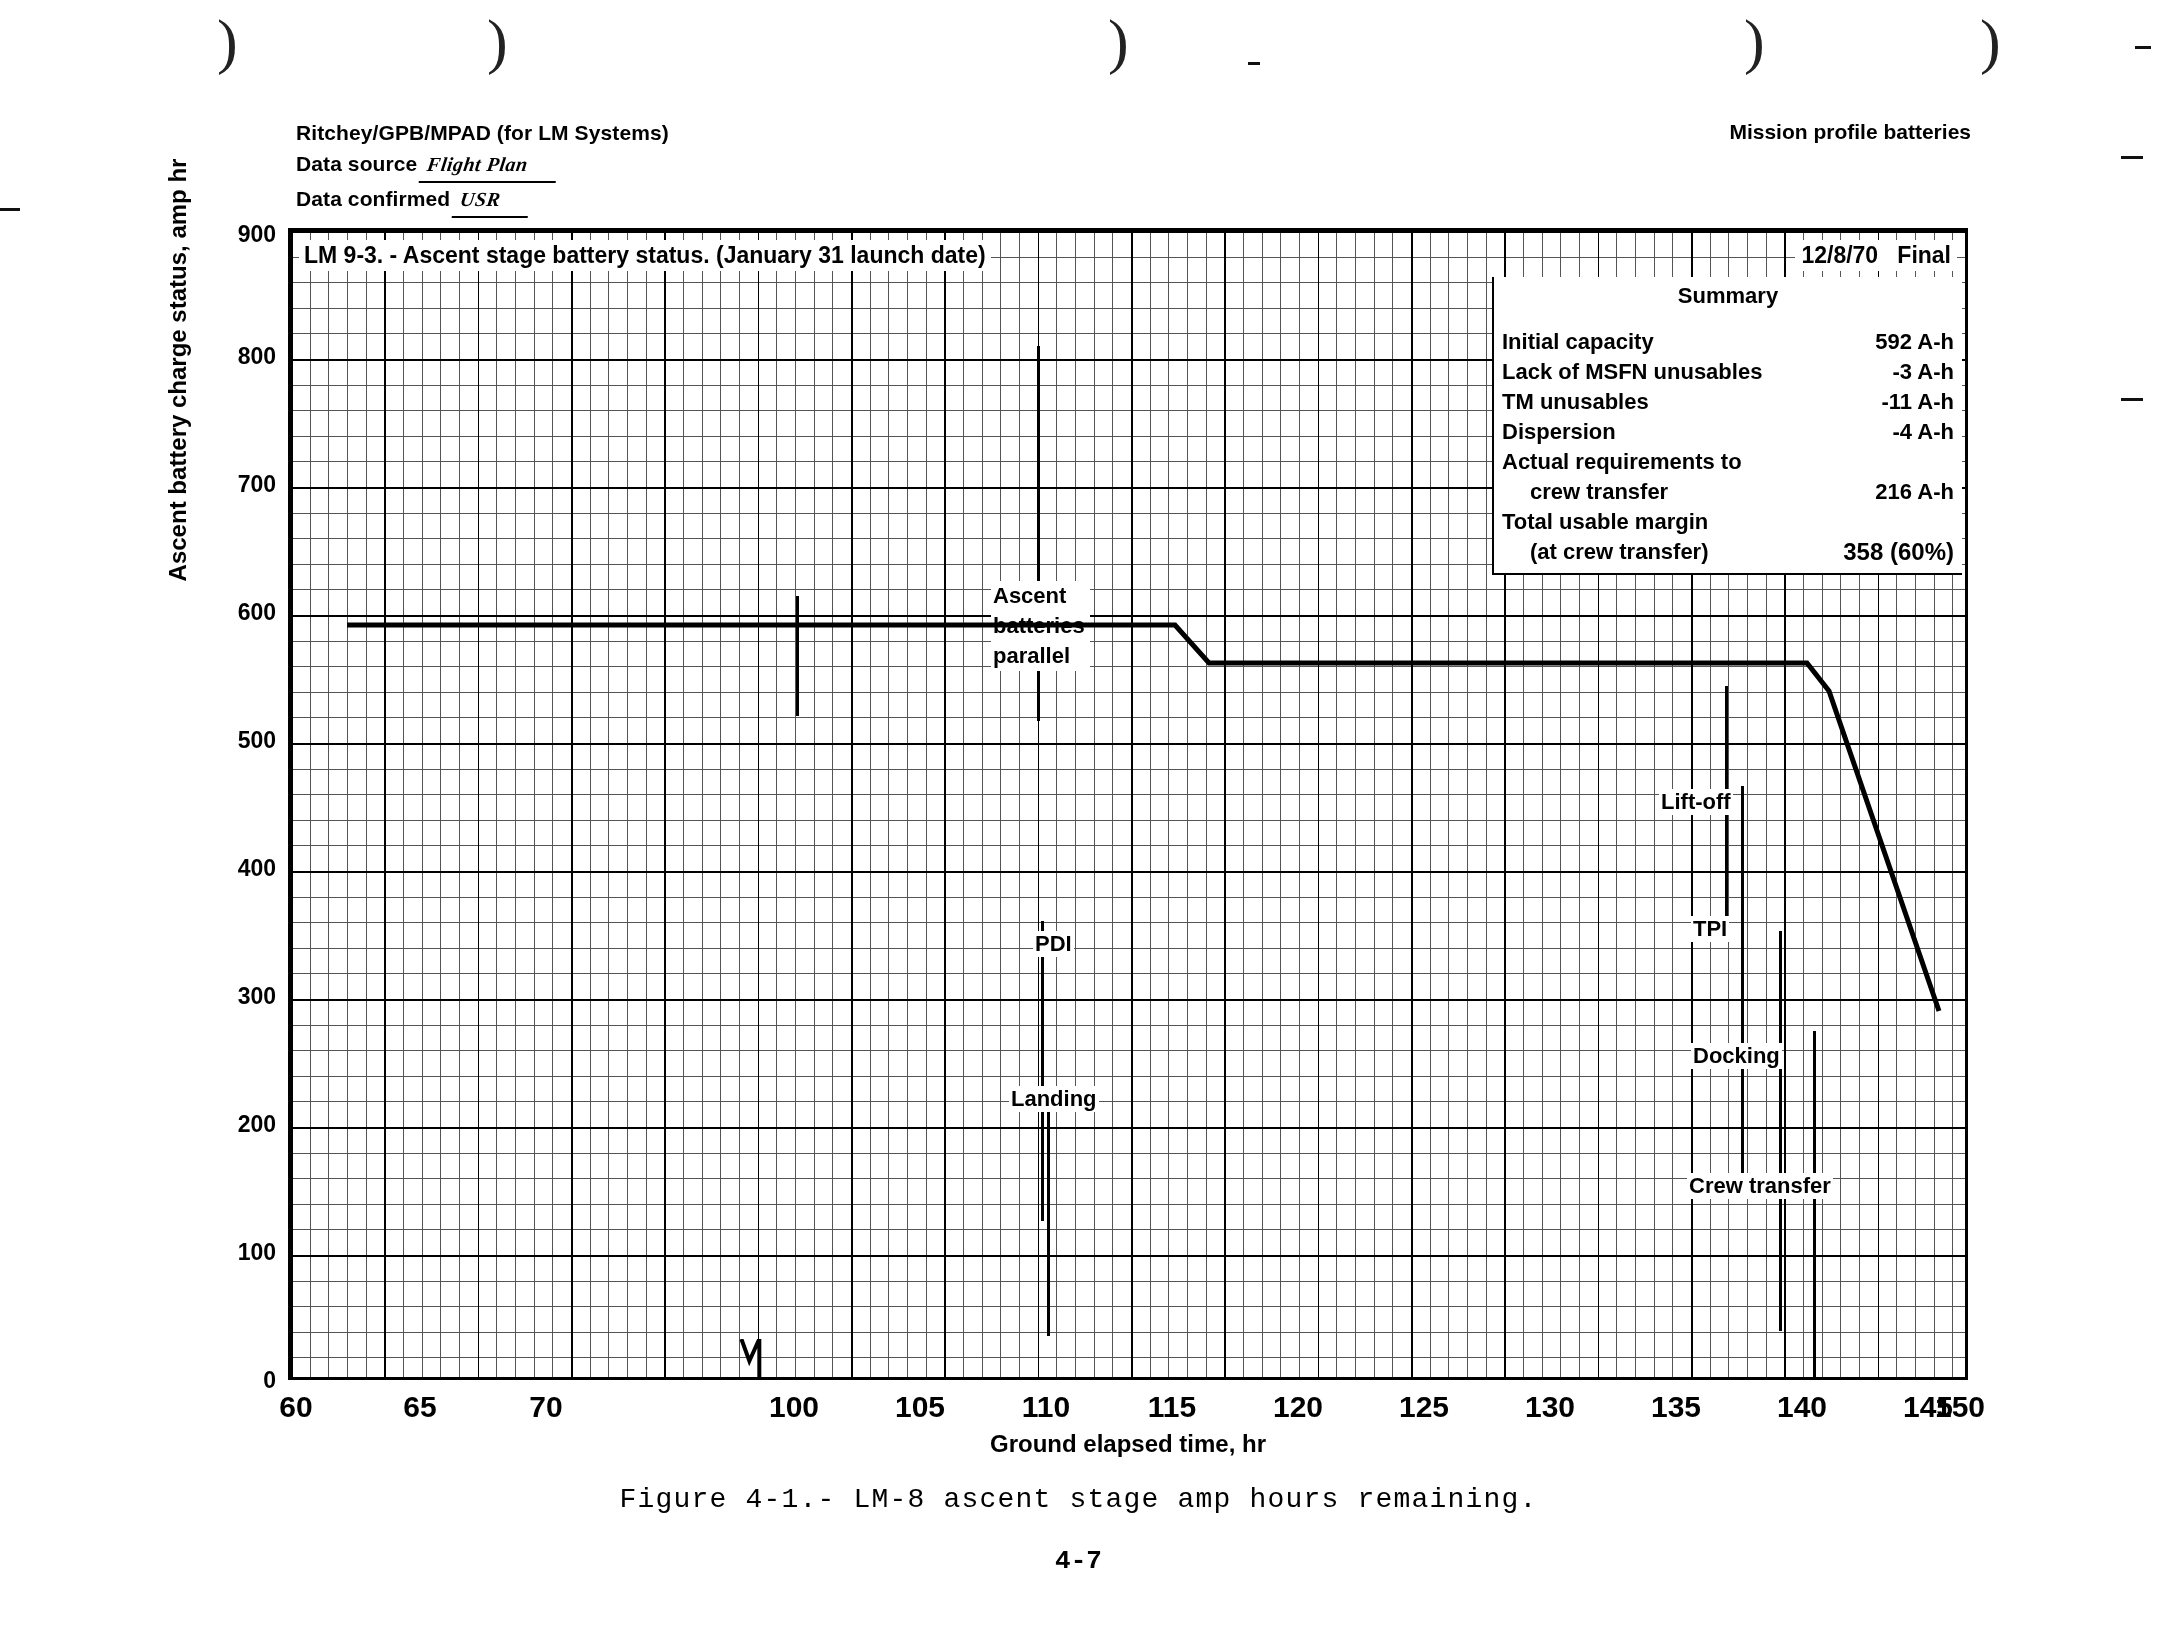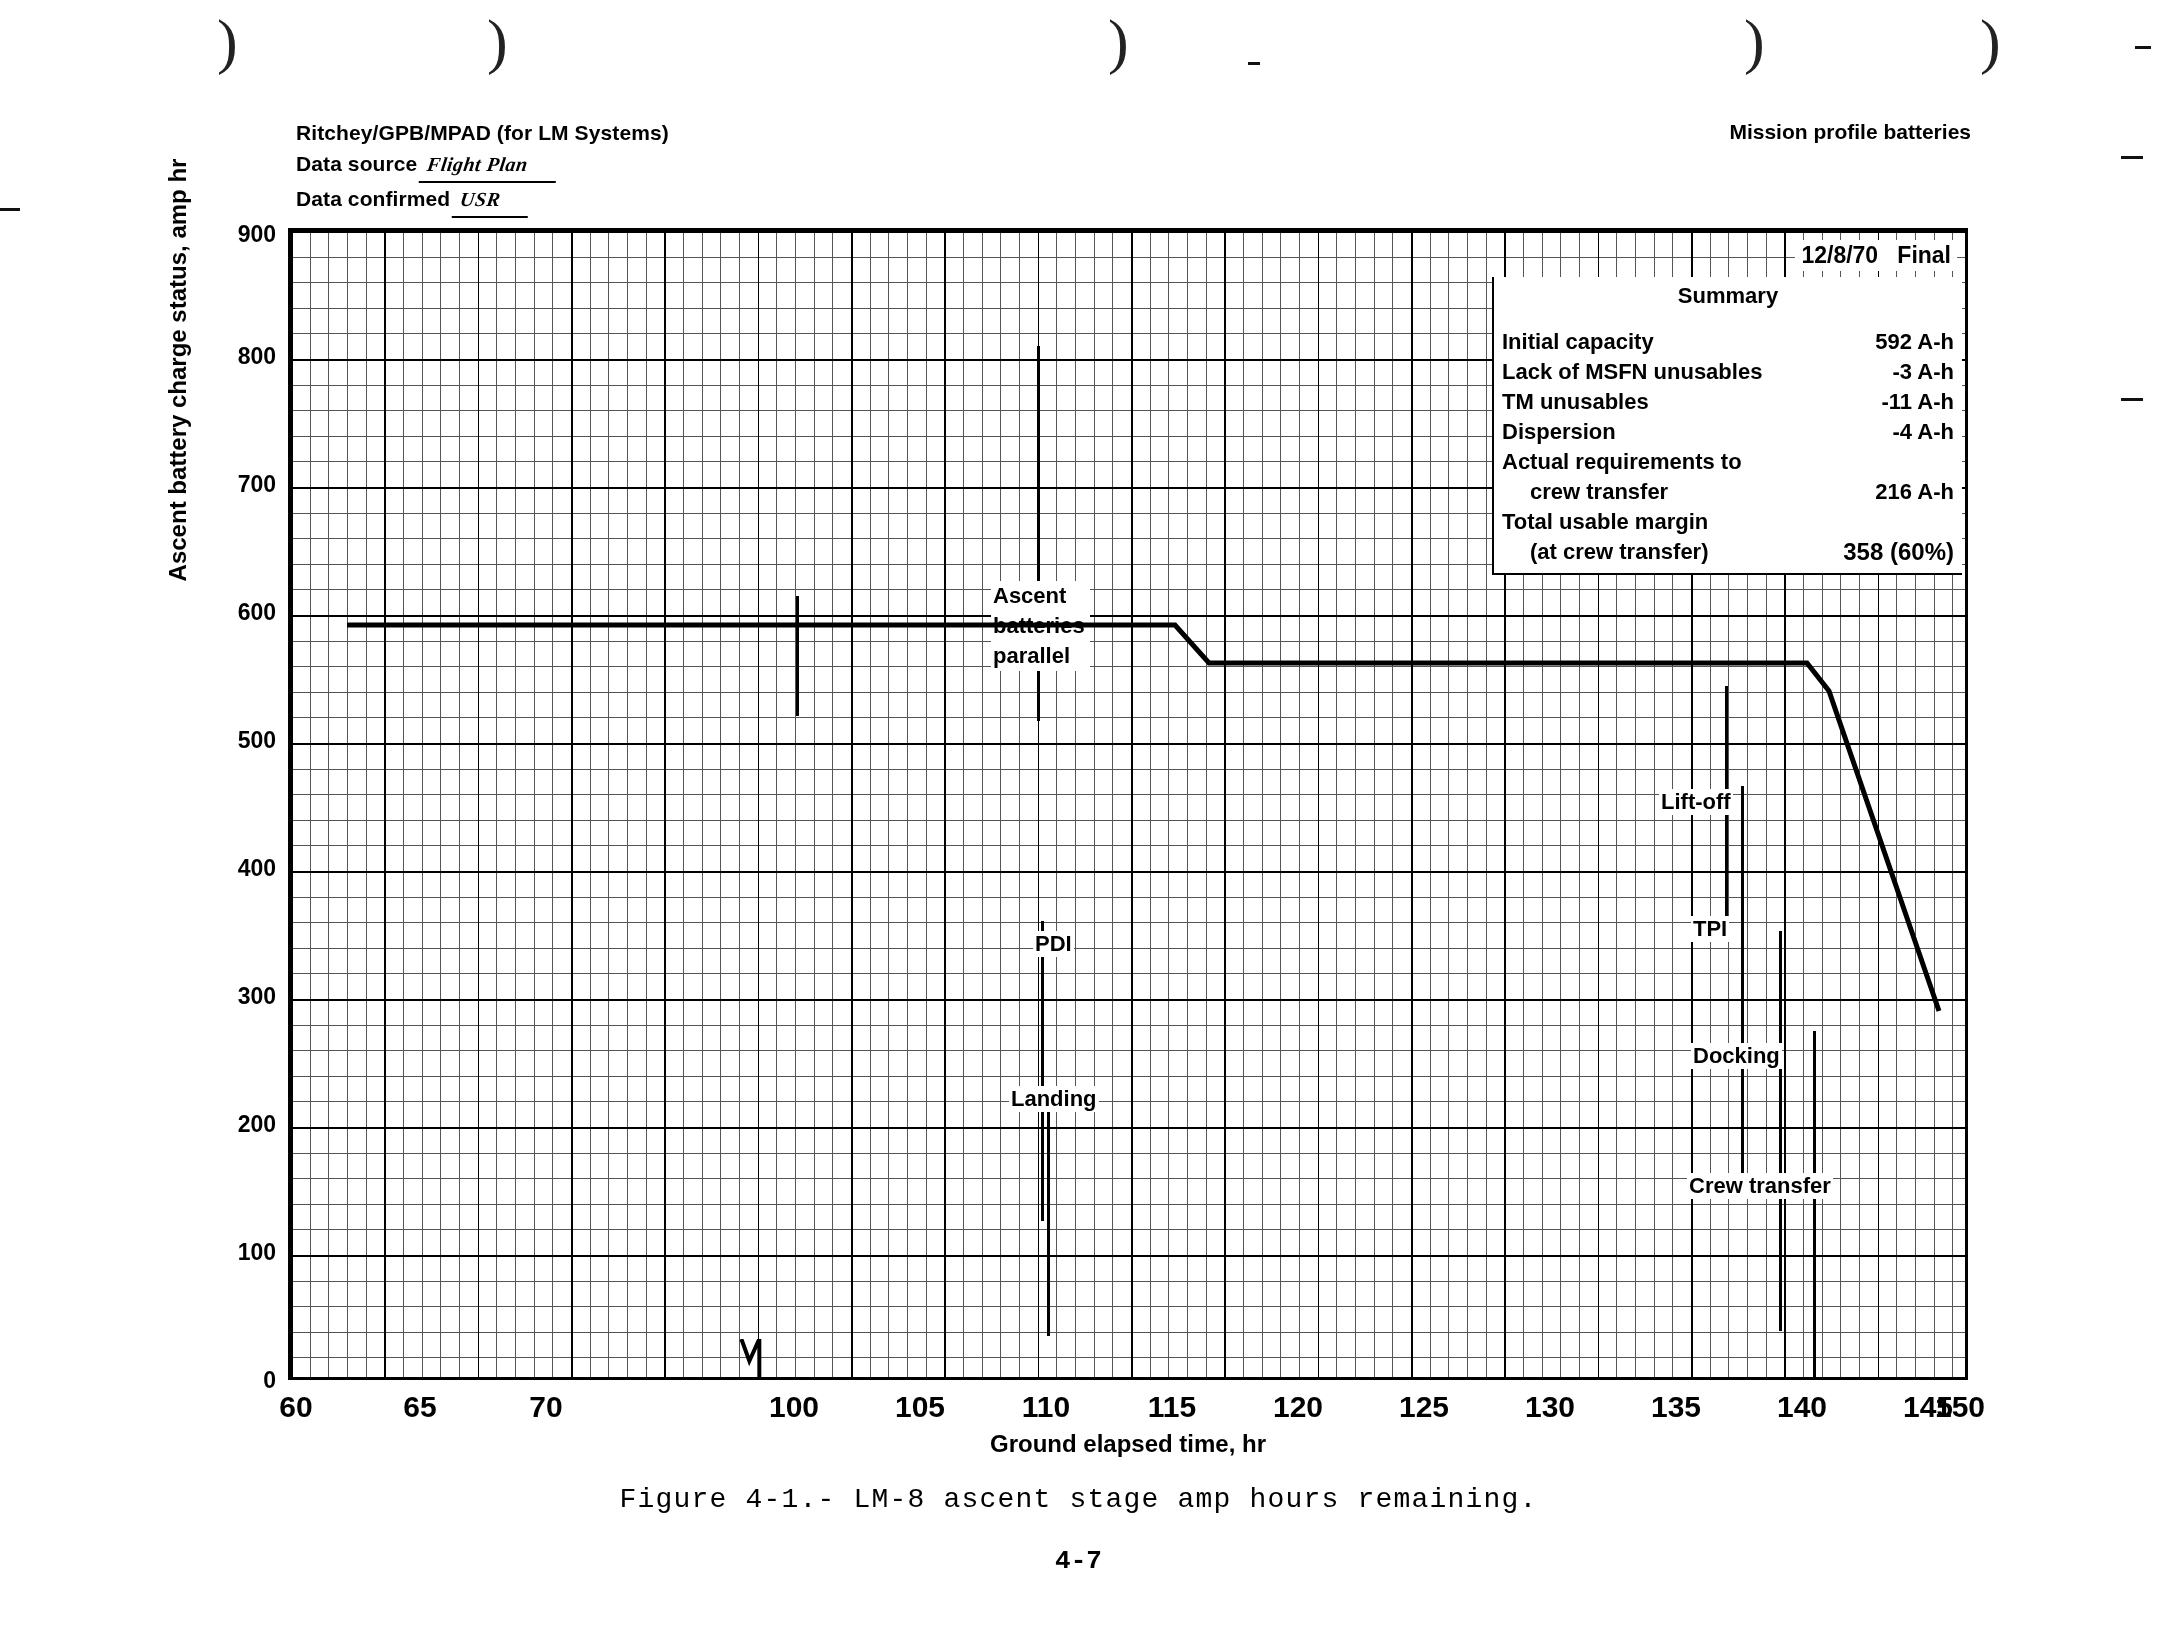--- a/index.html
+++ b/index.html
@@ -272,20 +272,21 @@
   <div class="y-tick" style="top:768px;">300</div>
   <div class="y-tick" style="top:896px;">200</div>
   <div class="y-tick" style="top:1024px;">100</div>
   <div class="y-tick" style="top:1152px;">0</div>
 </div>
 
 <div id="y-axis-title">Ascent battery charge status, amp hr</div>
 
 <div id="chart-area">
 
+  <div class="boxlabel" id="chart-title-label">LM 9-3. - Ascent stage battery status.  (January 31 launch date)</div>
   <div class="boxlabel" id="chart-date-label">
     <span>12/8/70</span>&nbsp;&nbsp;&nbsp;<span>Final</span>
   </div>
 
   <div id="summary-box">
     <div id="summary-title">Summary</div>
     <div class="sum-row">
       <span class="lbl">Initial capacity</span>
       <span class="val">592 A-h</span>
     </div>

